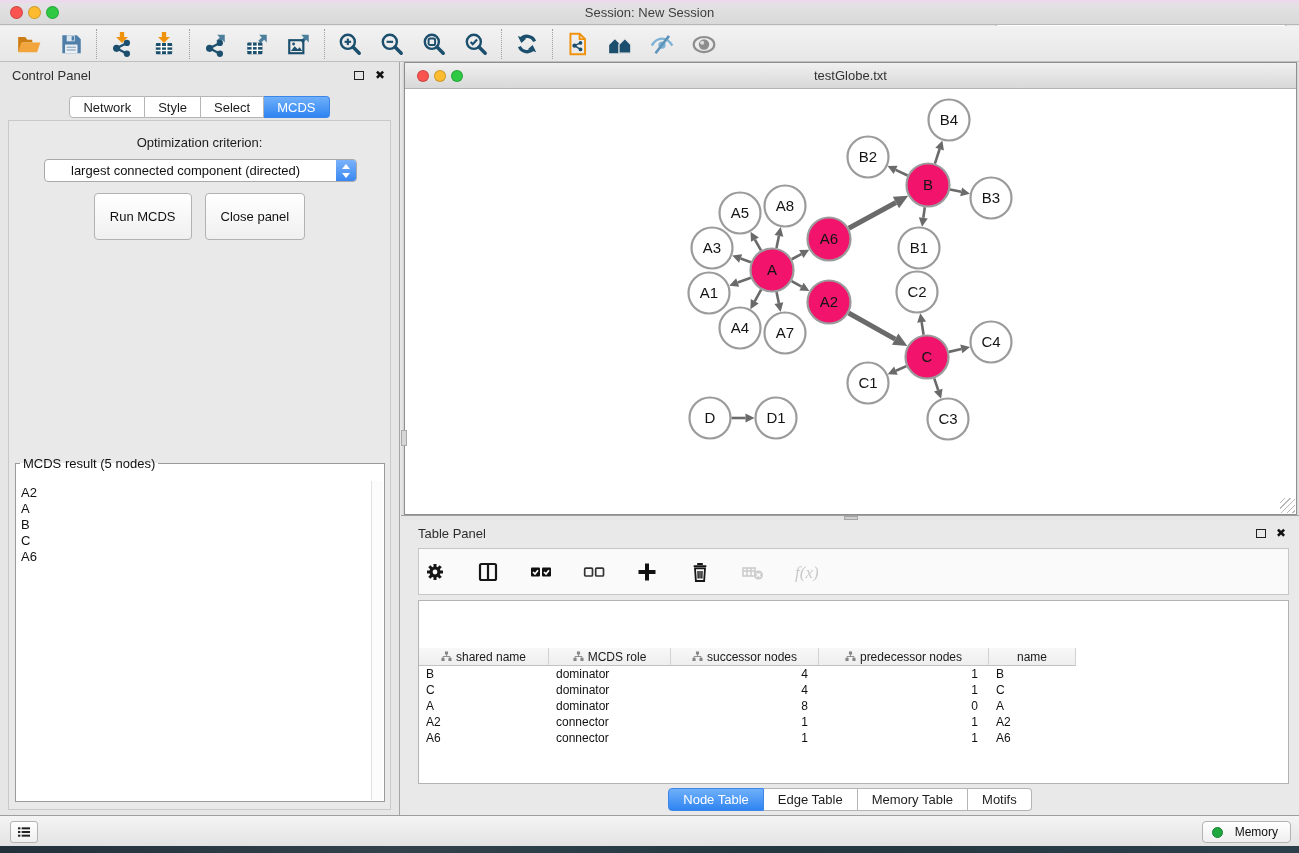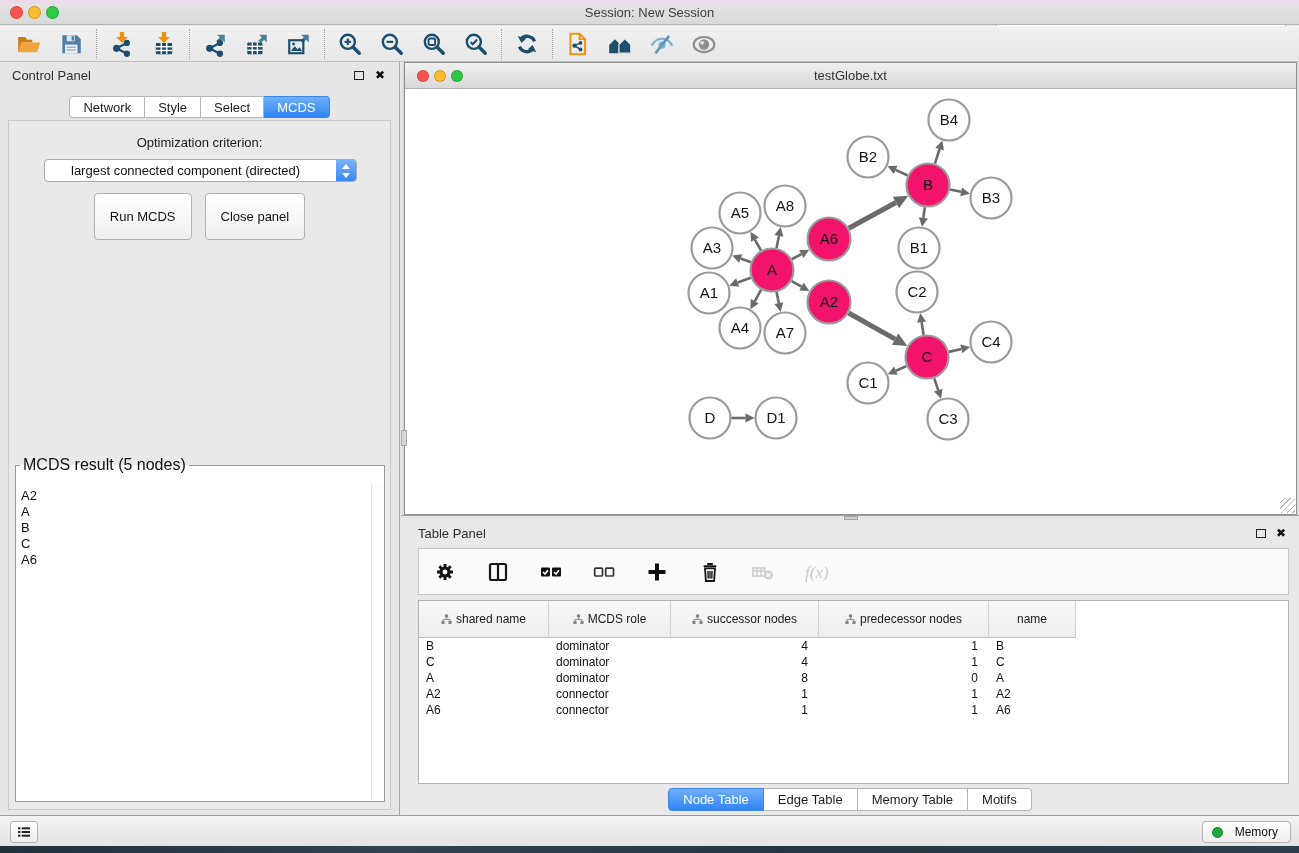--- a/index.html
+++ b/index.html
@@ -55,21 +55,21 @@
   .spinner:before, .spinner:after { content:""; position:absolute; left:6px; border-left:4px solid transparent; border-right:4px solid transparent; }
   .spinner:before { top:3.5px; border-bottom:5px solid #fff; }
   .spinner:after { bottom:3.5px; border-top:5px solid #fff; }
   .btn-row { position:absolute; top:72px; left:0; right:0; display:flex; justify-content:center; gap:13px; }
   .btn { font-size:13px; color:#111; background:linear-gradient(#ffffff,#f0f0f0);
     border:1px solid #b2b2b2; border-radius:4px; padding:15px 15px; cursor:default;
     font-family:"Liberation Sans","DejaVu Sans",sans-serif; }
 
   .result-box { position:absolute; left:6px; width:370px; top:335px; height:346px;
     border:1px solid #9a9a9a; background:#fff; }
-  .result-box legend { font-size:16px; color:#111; margin-left:4px; padding:0 3px; background:transparent; }
+  .result-box legend { font-size:13px; color:#111; margin-left:4px; padding:0 3px; background:transparent; }
   .result-inner { position:absolute; left:1px; right:1px; top:10px; bottom:1px; background:#fff; }
   .result-list { position:absolute; left:0; right:13px; top:4px; bottom:0; }
   .result-item { font-size:13px; color:#111; line-height:16px; padding-left:4px; }
   .scroll-track { position:absolute; right:0; top:0; bottom:0; width:12px; background:#fcfcfc; border-left:1px solid #e2e2e2; }
 
   
   .net-window { position:absolute; left:404px; top:62px; width:893px; height:453px;
     border:1px solid #8f8f8f; background:#fff; box-shadow:0 1px 3px rgba(0,0,0,.2); }
   .net-titlebar { position:relative; height:26px; background:linear-gradient(#f0f0f0,#d8d8d8);
     border-bottom:1px solid #b2b2b2; text-align:center; line-height:26px; font-size:13px; color:#333; }
@@ -84,28 +84,28 @@
     background:#d6d6d6; border:1px solid #a9a9a9; z-index:3; }
   .h-split { position:absolute; left:401px; right:0; top:515px; height:5px; background:#e6e6e6; border-top:1px solid #9e9e9e; }
   .split-grip { position:absolute; left:443px; top:0px; width:14px; height:4px; background:#cfcfcf; border:1px solid #a5a5a5; }
 
   
   .table-panel { position:absolute; left:401px; top:520px; right:0; height:295px; background:#e9e9e9; }
   .tp-head { position:relative; height:26px; }
   .tp-head .ptitle { position:absolute; left:17px; top:6px; font-size:13px; color:#2e2e2e; }
   .tp-float { right:33px; } .tp-close { right:13px; }
   .tbl-toolbar { position:absolute; left:17px; right:10px; top:28px; height:47px;
-    background:#fafafa; border:1px solid #c6c6c6; display:flex; align-items:center; padding-left:10px; gap:21px;text-decoration:underline; }
+    background:#fafafa; border:1px solid #c6c6c6; display:flex; align-items:center; gap:21px;text-decoration:underline; }
   .ttool { width:32px; height:32px; display:flex; align-items:center; justify-content:center; cursor:default; }
   .ttool svg { width:24px; height:24px; }
   .ttool.disabled { opacity:.45; }
 
   .tbl-box { position:absolute; left:17px; right:10px; top:80px; height:184px; background:#fff;
     border:1px solid #b3b3b3; overflow:hidden; }
-  .tbl-head { display:flex; height:37px; }
+  .tbl-head { display:flex; height:18px;margin-top:47px; }
   .th { display:flex; align-items:center; justify-content:center; gap:4px;
     background:linear-gradient(#f8f8f8,#eeeeee); border-right:1px solid #d2d2d2; border-bottom:1px solid #c2c2c2;
     font-size:12px; color:#1a1a1a; }
   .th svg { width:11px; height:11px; }
   .row { display:flex; height:16px; }
   .cell { font-size:12px; color:#111; line-height:16px; padding:0 7px; white-space:nowrap; overflow:hidden; }
   .cell.r { text-align:right; padding-right:11px; }
 
   .tbl-tabs { position:absolute; top:268px; left:0; right:0; display:flex; justify-content:center; }
   .btab { font-size:13px; color:#1d1d1d; background:#fff; border:1px solid #b5b5b5; border-left:none;

